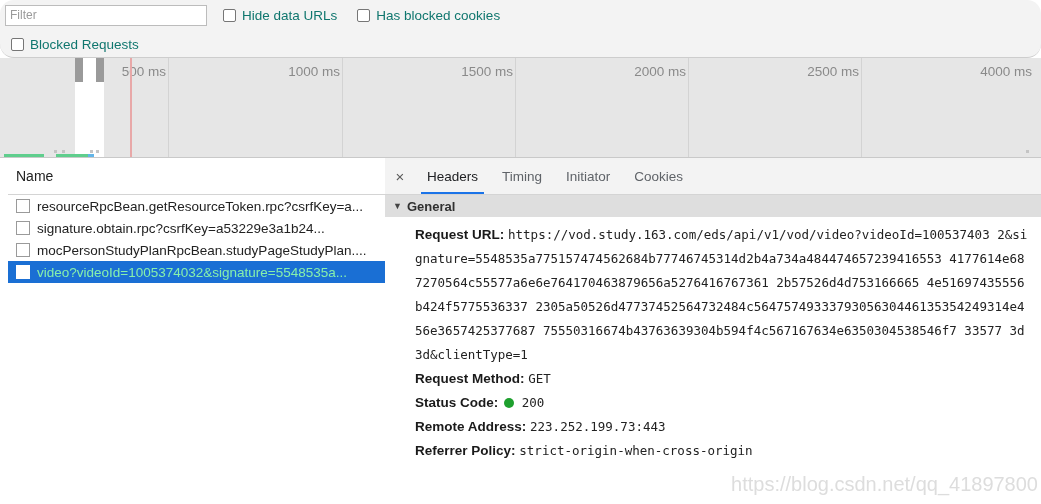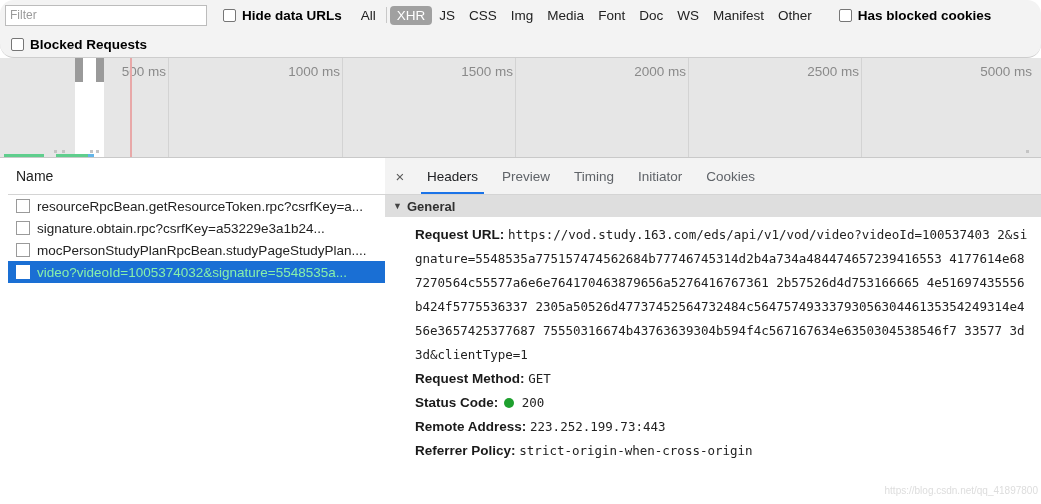--- a/index.html
+++ b/index.html
@@ -27,21 +27,21 @@
     font-size: 12px; font-family: "Liberation Sans", sans-serif;
     padding: 0 4px; color: #202020; outline: none;
   }
   .filter-input::placeholder { color: #9a9a9a; }
 
   .cb-wrap { display: flex; align-items: center; margin-left: 16px; }
   .cbox {
     width: 13px; height: 13px; border: 1px solid #767676;
     background: #fff; border-radius: 2px; display: inline-block;
   }
-  .cb-label { font-size: 13.5px; color: #000000; margin-left: 6px; white-space: nowrap; font-weight: bold; }
+  .cb-label { font-size: 13.5px; color: #0f766e; margin-left: 6px; white-space: nowrap; }
 
   .type-list { display: flex; align-items: center; margin-left: 12px; }
   .type-item {
     font-size: 13.5px; color: #222; padding: 2px 7px;
     border-radius: 4px; white-space: nowrap; cursor: default;
   }
   .type-item.active { background: #a0a0a0; color: #fff; }
   .type-sep { width: 1px; height: 16px; background: #c8c8c8; margin: 0 3px; }
 
   .blocked-row {
@@ -124,52 +124,38 @@
   }
   .det-key { font-weight: bold; color: #1a1a1a; }
   .det-val { font-family: "DejaVu Sans Mono", monospace; font-size: 12.5px; color: #222; }
   .det-val.wrap { word-break: break-all; }
   .status-dot {
     display: inline-block; width: 10px; height: 10px; border-radius: 50%;
     background: #1ea02e; margin: 0 4px 0 2px; vertical-align: -1px;
   }
   .watermark {
     position: absolute; right: 3px; bottom: 8px;
-    font-size: 10px; color: #dddddd; white-space: nowrap;
+    font-size: 20px; color: #dddddd; white-space: nowrap;
   }
 </style>
 </head>
 <body>
 
 <div id="app">
 
   <div class="toolbar">
 
     <div class="filter-row">
       <input class="filter-input" type="text" placeholder="Filter" style="">
 
       <label class="cb-wrap">
         <span class="cbox"></span>
         <span class="cb-label">Hide data URLs</span>
       </label>
 
-      <div class="type-list">
-        <span class="type-item">All</span>
-        <span class="type-sep"></span>
-        <span class="type-item active">XHR</span>
-        <span class="type-item">JS</span>
-        <span class="type-item">CSS</span>
-        <span class="type-item">Img</span>
-        <span class="type-item">Media</span>
-        <span class="type-item">Font</span>
-        <span class="type-item">Doc</span>
-        <span class="type-item">WS</span>
-        <span class="type-item">Manifest</span>
-        <span class="type-item">Other</span>
-      </div>
 
       <label class="cb-wrap" style="margin-left:20px">
         <span class="cbox"></span>
         <span class="cb-label">Has blocked cookies</span>
       </label>
     </div>
 
     <label class="blocked-row">
       <span class="cbox"></span>
       <span class="cb-label">Blocked Requests</span>
@@ -186,21 +172,21 @@
 
     <div class="ov-window" style="left:75px;width:29px"></div>
     <div class="ov-handle" style="left:75px"></div>
     <div class="ov-handle" style="left:96px"></div>
 
     <div class="ov-label" style="left:68px;width:98px">500 ms</div>
     <div class="ov-label" style="left:242px;width:98px">1000 ms</div>
     <div class="ov-label" style="left:415px;width:98px">1500 ms</div>
     <div class="ov-label" style="left:588px;width:98px">2000 ms</div>
     <div class="ov-label" style="left:761px;width:98px">2500 ms</div>
-    <div class="ov-label" style="left:934px;width:98px">5000 ms</div>
+    <div class="ov-label" style="left:934px;width:98px">4000 ms</div>
 
     <div class="ov-dot" style="left:54px;top:92px"></div>
     <div class="ov-dot" style="left:62px;top:92px"></div>
     <div class="ov-dot" style="left:90px;top:92px"></div>
     <div class="ov-dot" style="left:96px;top:92px"></div>
 
     <div class="ov-dot" style="left:1026px;top:92px"></div>
 
     <div class="ov-bar" style="left:4px;top:96px;width:40px;background:#5fce8d"></div>
     <div class="ov-bar" style="left:56px;top:96px;width:32px;background:#5fce8d"></div>
@@ -232,21 +218,20 @@
       <div class="req-row selected">
         <span class="req-icon"></span>
         <span>video?videoId=1005374032&amp;signature=5548535a...</span>
       </div>
     </div>
 
     <div class="det-pane">
       <div class="det-tabs">
         <div class="det-close">×</div>
         <div class="det-tab active">Headers</div>
-        <div class="det-tab">Preview</div>
         <div class="det-tab">Timing</div>
         <div class="det-tab">Initiator</div>
         <div class="det-tab">Cookies</div>
       </div>
 
       <div class="sec-head">
         <span class="tri">▼</span>
         <span>General</span>
       </div>
 

